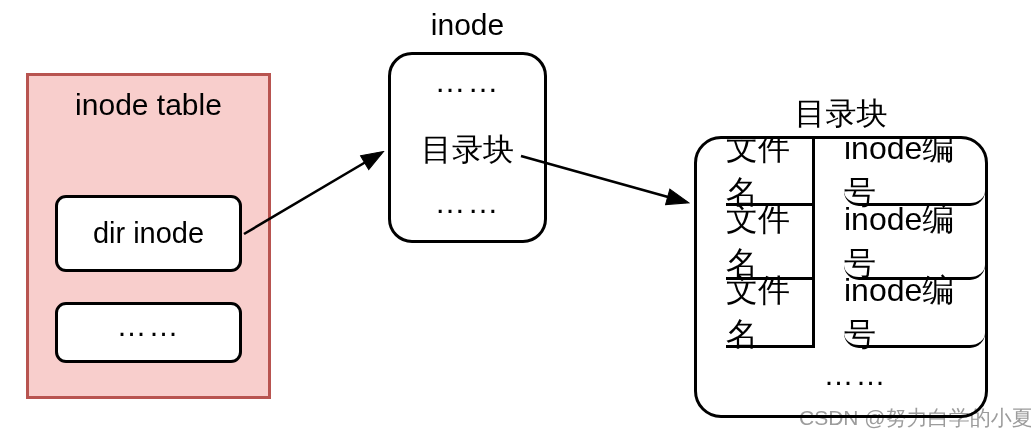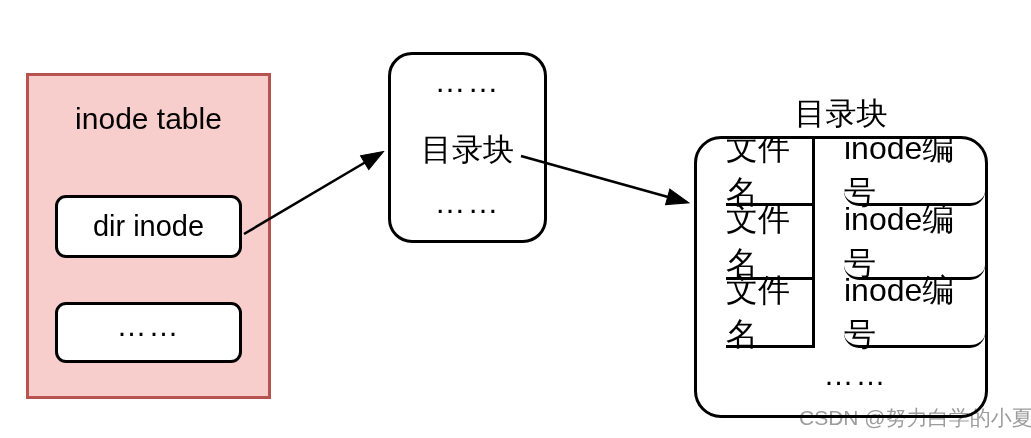--- a/index.html
+++ b/index.html
@@ -25,35 +25,34 @@
     border: 3px solid #b85450;
     z-index: 1;
   }
   .inode-table-title {
     position: absolute;
     left: 0; top: 12px;
     width: 100%;
     text-align: center;
     font-size: 30px;
     line-height: 34px;
-    margin-top: 14px;
   }
   .white-node {
     position: absolute;
     left: 26px;
     width: 187px;
     background: #ffffff;
     border: 3px solid #000000;
     border-radius: 11px;
     display: flex;
     align-items: center;
     justify-content: center;
     font-size: 29px;
   }
-  .node-dir-inode { top: 119px; height: 63px; }
+  .node-dir-inode { top: 119px; height: 77px; }
   .node-ellipsis  { top: 226px; height: 61px; }
 
   
   .inode-box-title {
     position: absolute;
     left: 388px; top: 8px;
     width: 159px;
     text-align: center;
     font-size: 30px;
     line-height: 34px;
@@ -142,20 +141,21 @@
   <div class="inode-table">
     <div class="inode-table-title">inode table</div>
     <div class="white-node node-dir-inode">
       <span>dir inode</span>
     </div>
     <div class="white-node node-ellipsis">
       <span class="ellipsis">……</span>
     </div>
   </div>
 
+  <div class="inode-box-title">inode</div>
   <div class="inode-box">
     <span class="line ellipsis">……</span>
     <span class="line">目录块</span>
     <span class="line ellipsis">……</span>
   </div>
 
   <div class="dir-block-title">目录块</div>
   <div class="dir-table">
     <div class="cell cell-name">文件名</div>
     <div class="cell cell-num">inode编号</div>

